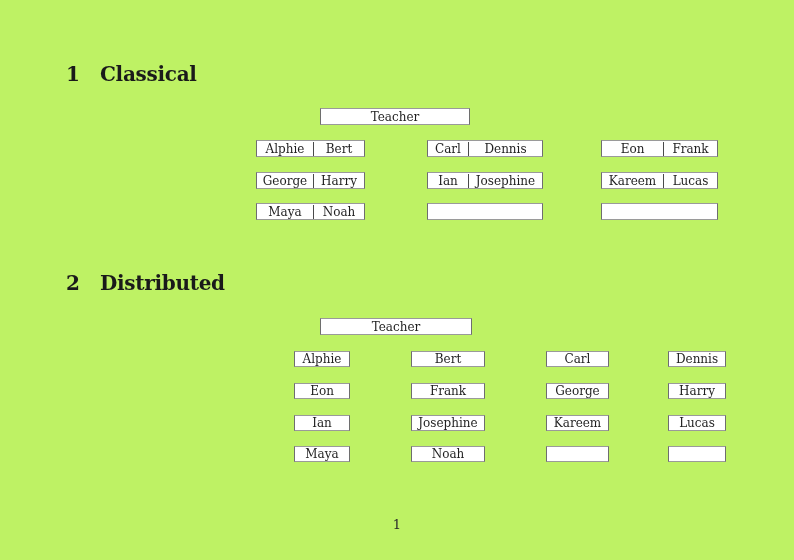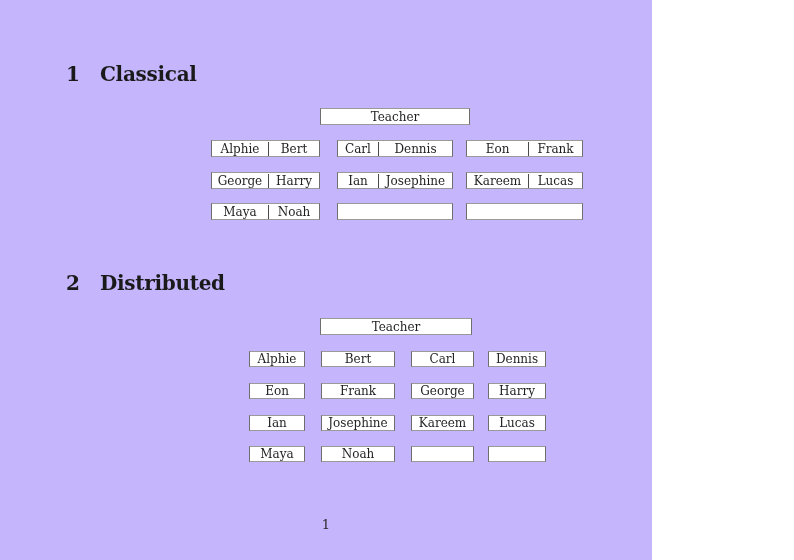--- a/index.html
+++ b/index.html
@@ -1,19 +1,19 @@
 <!DOCTYPE html>
 <html><head>
 <meta charset="utf-8">
 <style>
   html,body{margin:0;padding:0;background:#ffffff;}
   .page{
     position:relative;
-    width:652px;height:560px;
-    background:#c4b5fd;
+    width:794px;height:560px;
+    background:#bef264;
     font-family:"DejaVu Serif", serif;
     color:#1f1f1f;
     overflow:hidden;
   }
   .heading{
     position:absolute;
     left:66px;
     font-size:20px;
     font-weight:bold;
     line-height:22px;
@@ -38,20 +38,21 @@
     position:absolute;
     display:flex;
   }
   .desk{
     box-sizing:border-box;
     border:1px solid;
     border-color:#9a9a9a #6e6e6e #9a9a9a #6e6e6e;
     background:#ffffff;
     display:flex;
     align-items:center;
+    margin-left:45px;
   }
   .seat{
     box-sizing:border-box;
     display:flex;
     align-items:center;
     justify-content:center;
     font-size:12px;
     line-height:14px;
     overflow:hidden;
     white-space:nowrap;

